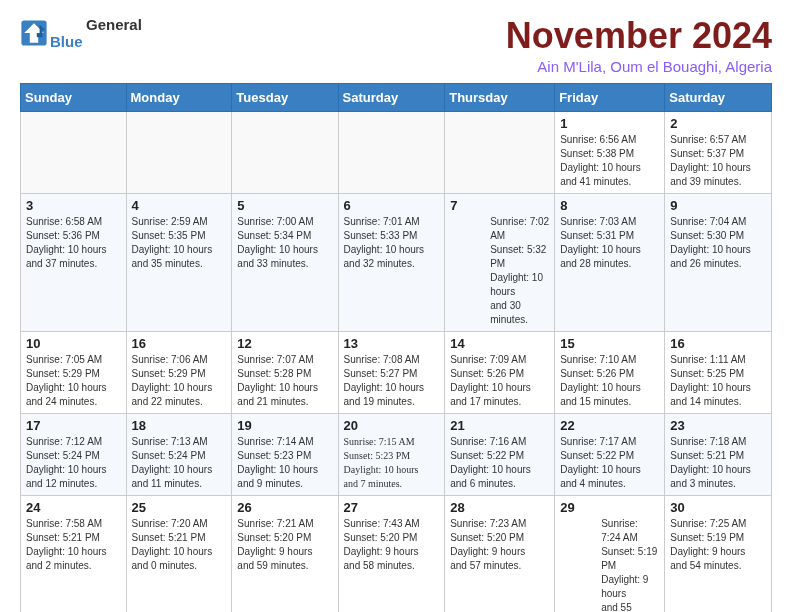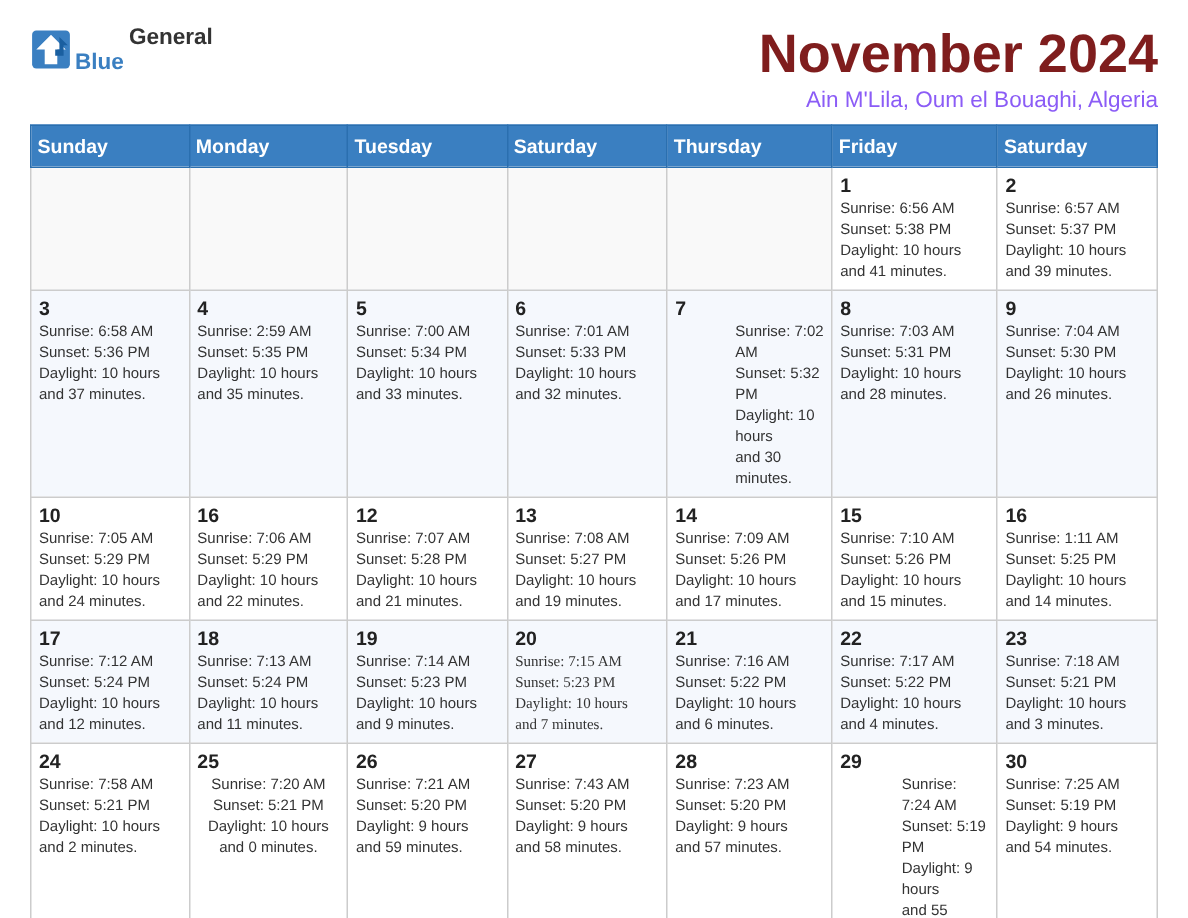--- a/index.html
+++ b/index.html
@@ -291,21 +291,21 @@
       <tr>
         <td>
           <span class="day-number">24</span>
           <div class="day-info" style="white-space: pre-line;">Sunrise: 7:58 AM
 Sunset: 5:21 PM
 Daylight: 10 hours
 and 2 minutes.</div>
         </td>
         <td>
           <span class="day-number">25</span>
-          <div class="day-info" style="white-space: pre-line; text-align: center;">Sunrise: 7:20 AM
+          <div class="day-info" style="white-space: pre-line;">Sunrise: 7:20 AM
 Sunset: 5:21 PM
 Daylight: 10 hours
 and 0 minutes.</div>
         </td>
         <td>
           <span class="day-number">26</span>
           <div class="day-info" style="white-space: pre-line;">Sunrise: 7:21 AM
 Sunset: 5:20 PM
 Daylight: 9 hours
 and 59 minutes.</div>

